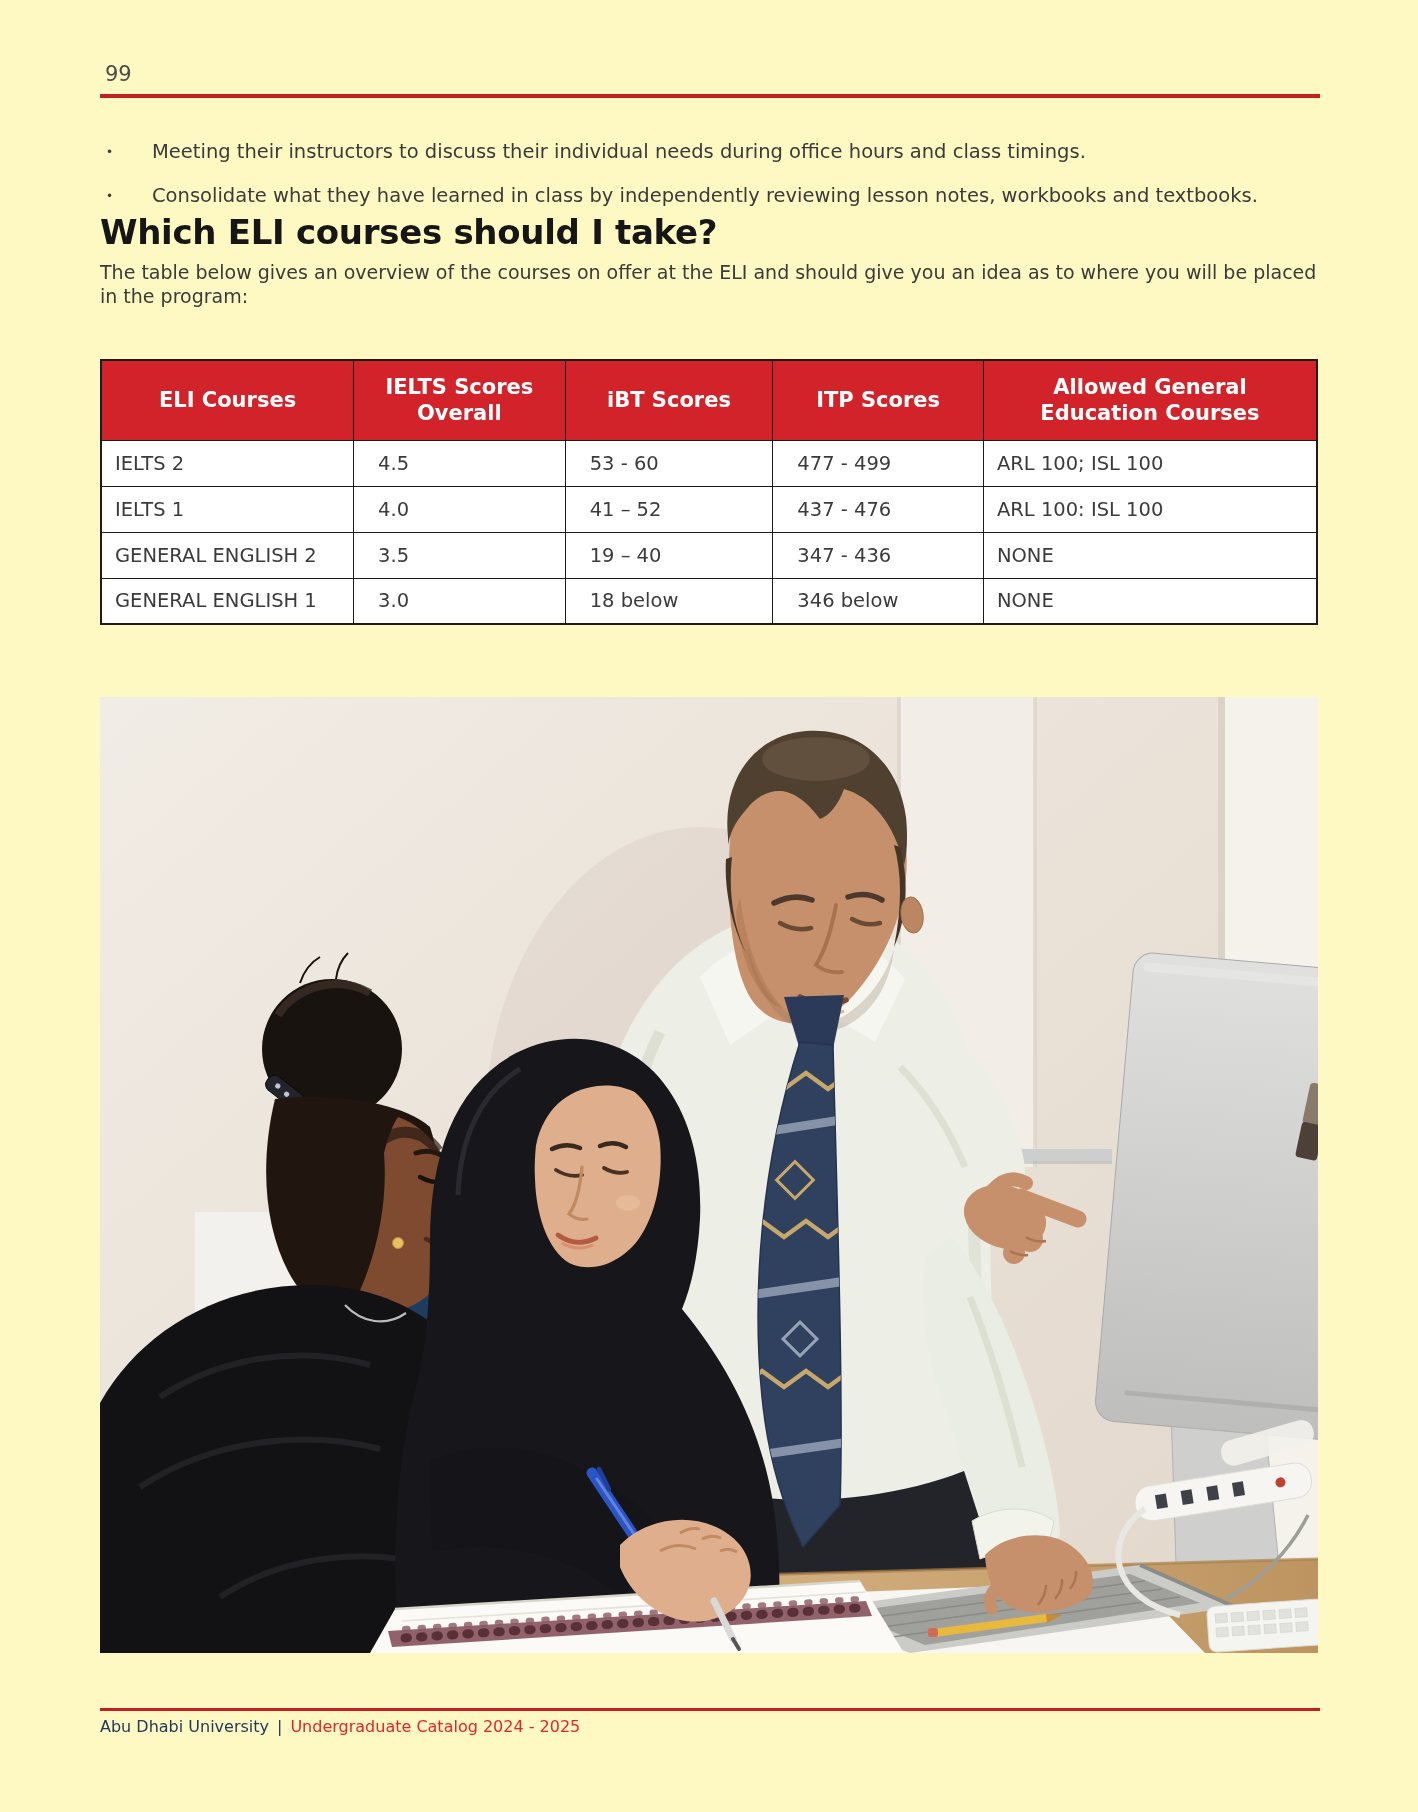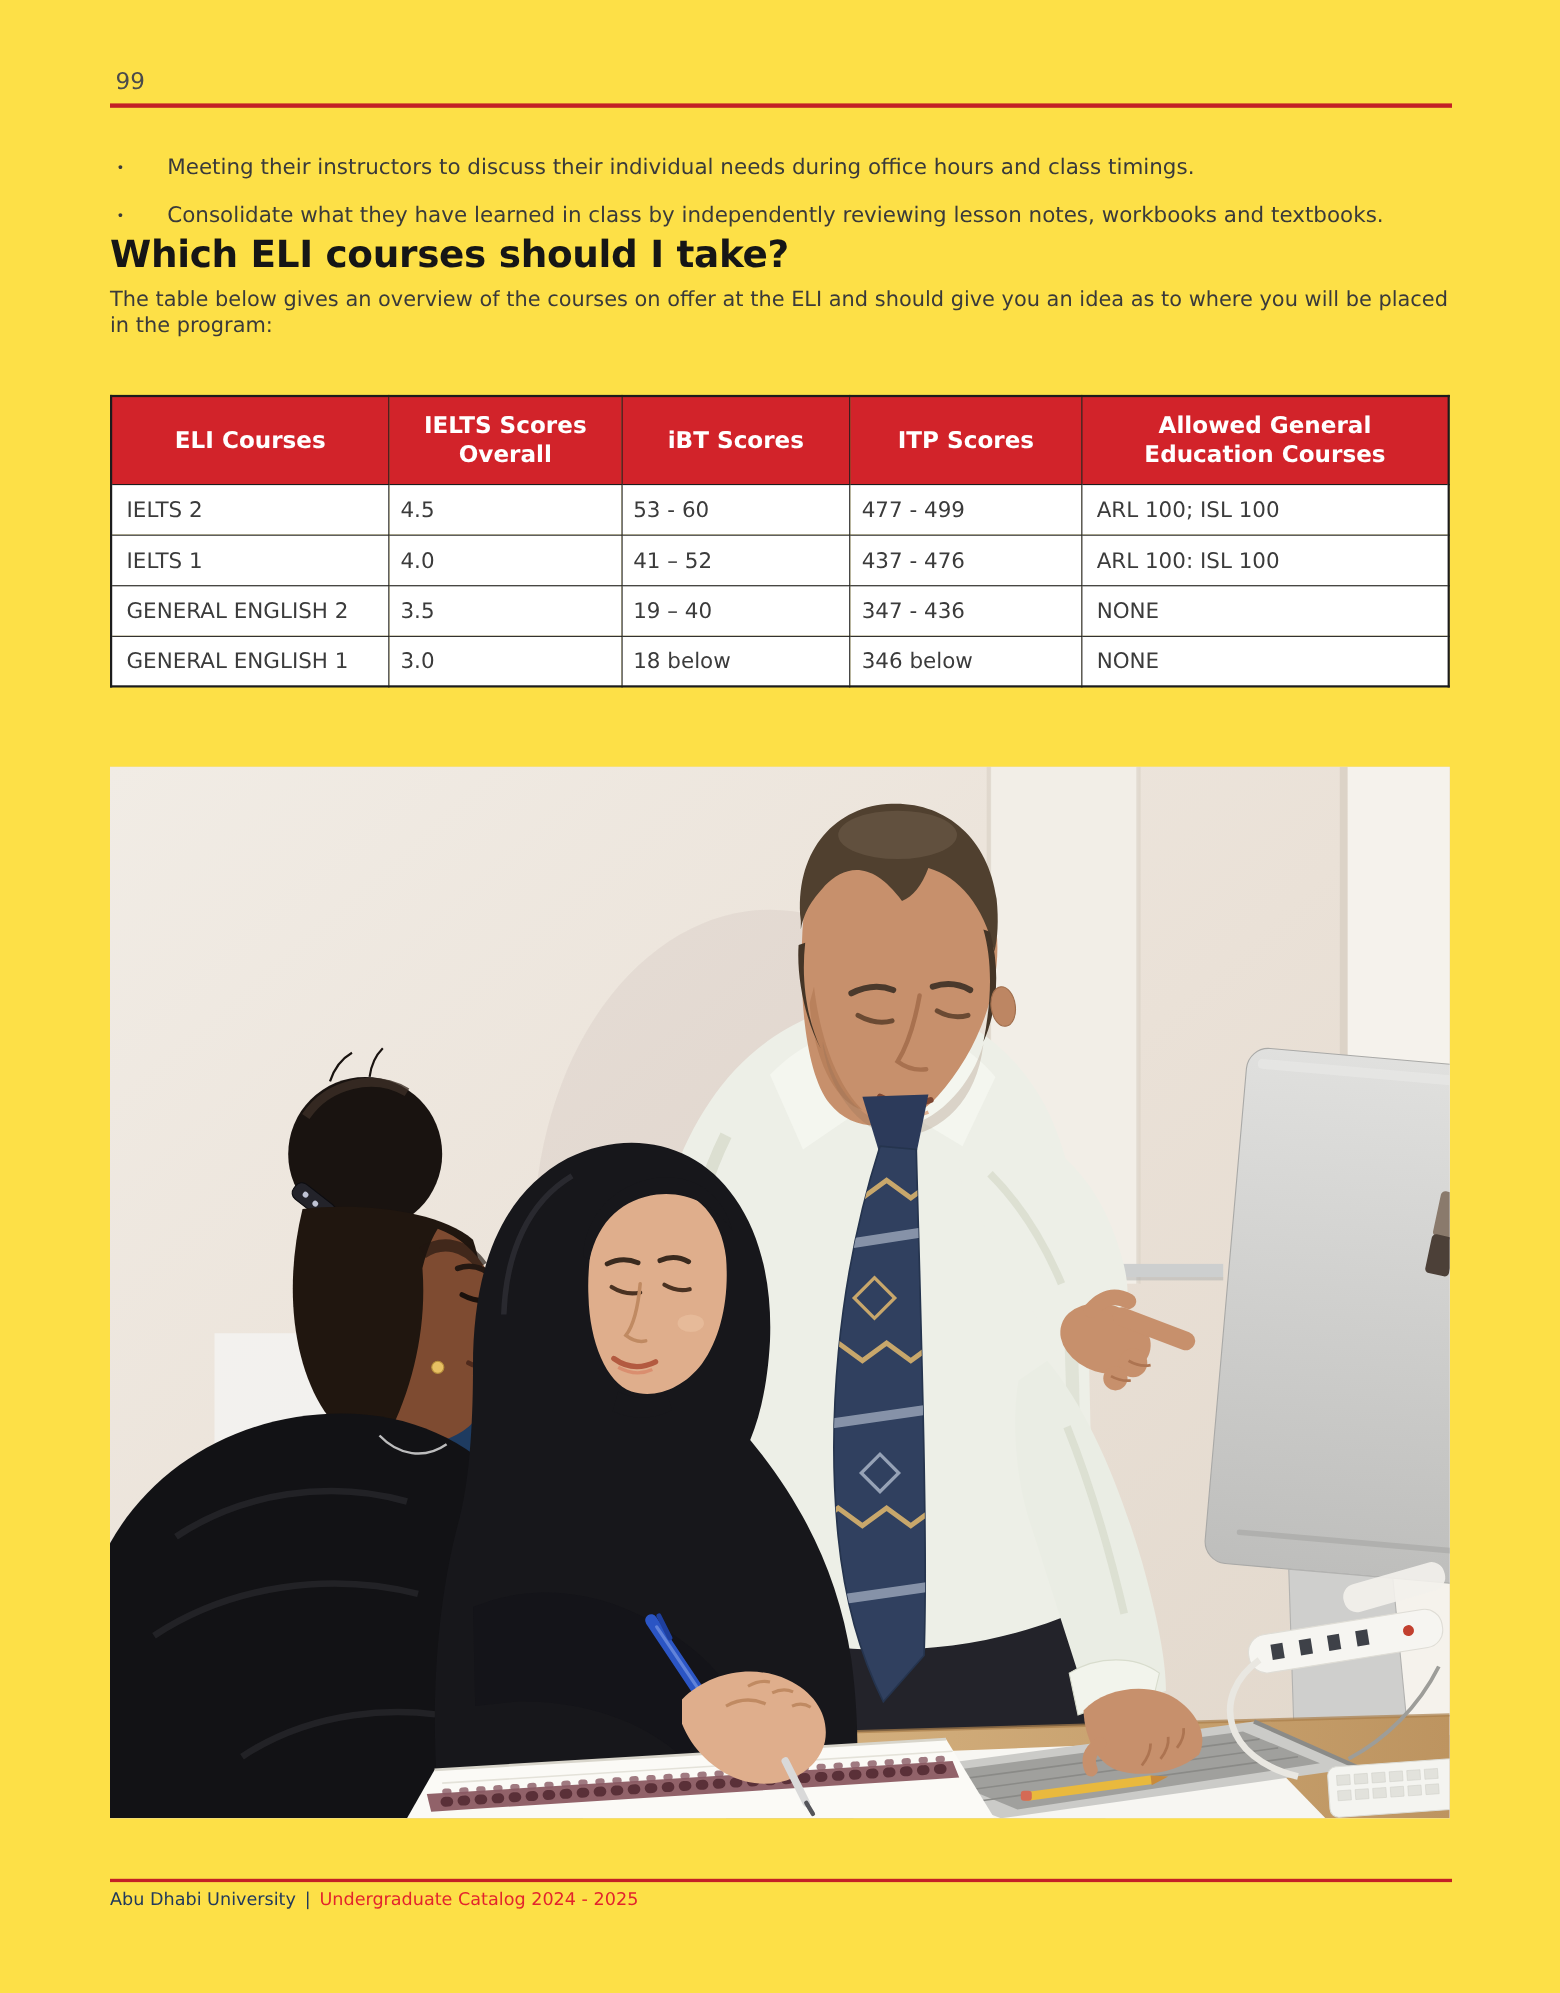--- a/index.html
+++ b/index.html
@@ -1,18 +1,18 @@
 <!DOCTYPE html>
 <html style="--brand-red: #d2232a; --rule-red: #c32026; --footer-navy: #21395c; --footer-red: #e2242d;"><head>
 <meta charset="utf-8">
 <style>
   * { margin:0; padding:0; box-sizing:border-box; }
   html,body { background:#888; }
   .page {
-    position:relative; width:1418px; height:1812px; background:#fde047;
+    position:relative; width:1418px; height:1812px; background:#fef9c3;
     margin:0 auto; overflow:hidden;
     font-family:"DejaVu Sans","Liberation Sans",sans-serif;
     color:#3b3b3b;
   }
   .pagenum { position:absolute; left:105px; top:62px; font-size:21px; color:#4b4b4b; }
   .rule { position:absolute; left:100px; width:1220px; background:var(--rule-red,#c32026); }
   .rule-top { top:94px; height:4px; }
   .rule-bottom { top:1708px; height:3px; }
 
   .bullet-row { position:absolute; left:106px; width:1216px; display:flex; align-items:flex-start; }
@@ -25,21 +25,21 @@
   .para { position:absolute; left:100px; top:261px; width:1224px; font-size:19px; line-height:23.5px; color:#3a3a3a; }
 
   table.eli { position:absolute; left:100px; top:359px; width:1218px; border-collapse:collapse; table-layout:fixed; border:2px solid #1c1c1c; }
   table.eli th {
     background:var(--brand-red,#d2232a); color:#fff; font-weight:bold; font-size:21px; line-height:26px;
     text-align:center; vertical-align:middle; white-space:pre-line;
     border:1.5px solid #1c1c1c; height:80px; padding:2px 8px;
   }
   table.eli td {
     border:1.5px solid #1c1c1c; height:46px; font-size:19.5px; color:#3b3b3b;
-    vertical-align:middle; padding:2px 10px; background:#fff;
+    vertical-align:middle; padding:2px 24px; background:#fff;
   }
   table.eli td.left { text-align:left; padding-left:13px; }
   table.eli td.ctr  { }
 
   .photo { position:absolute; left:100px; top:697px; width:1218px; height:956px; overflow:hidden; background:#eae2d8; }
   .photo svg { display:block; width:100%; height:100%; }
 
   .footer { position:absolute; left:100px; top:1717px; font-size:16px; }
   .footer .navy { color:var(--footer-navy,#21395c); }
   .footer .sep  { color:var(--footer-navy,#21395c); padding:0 8px; }

